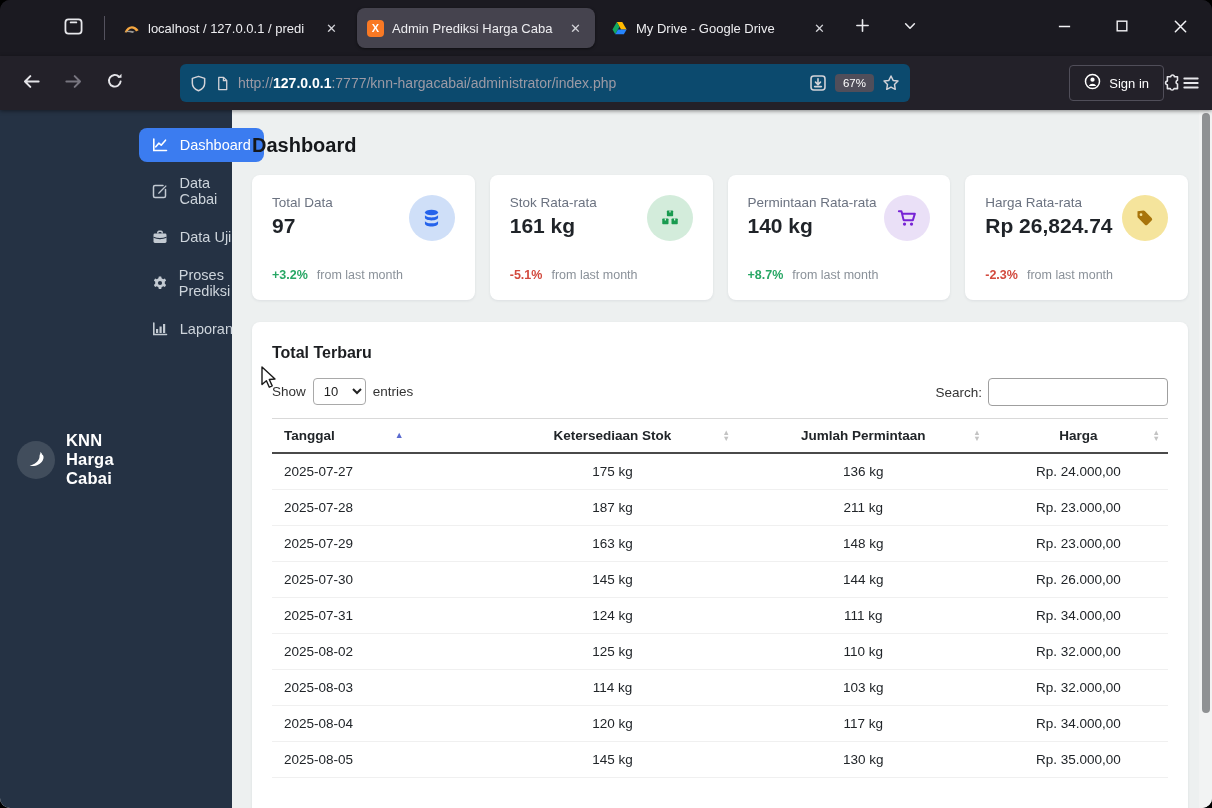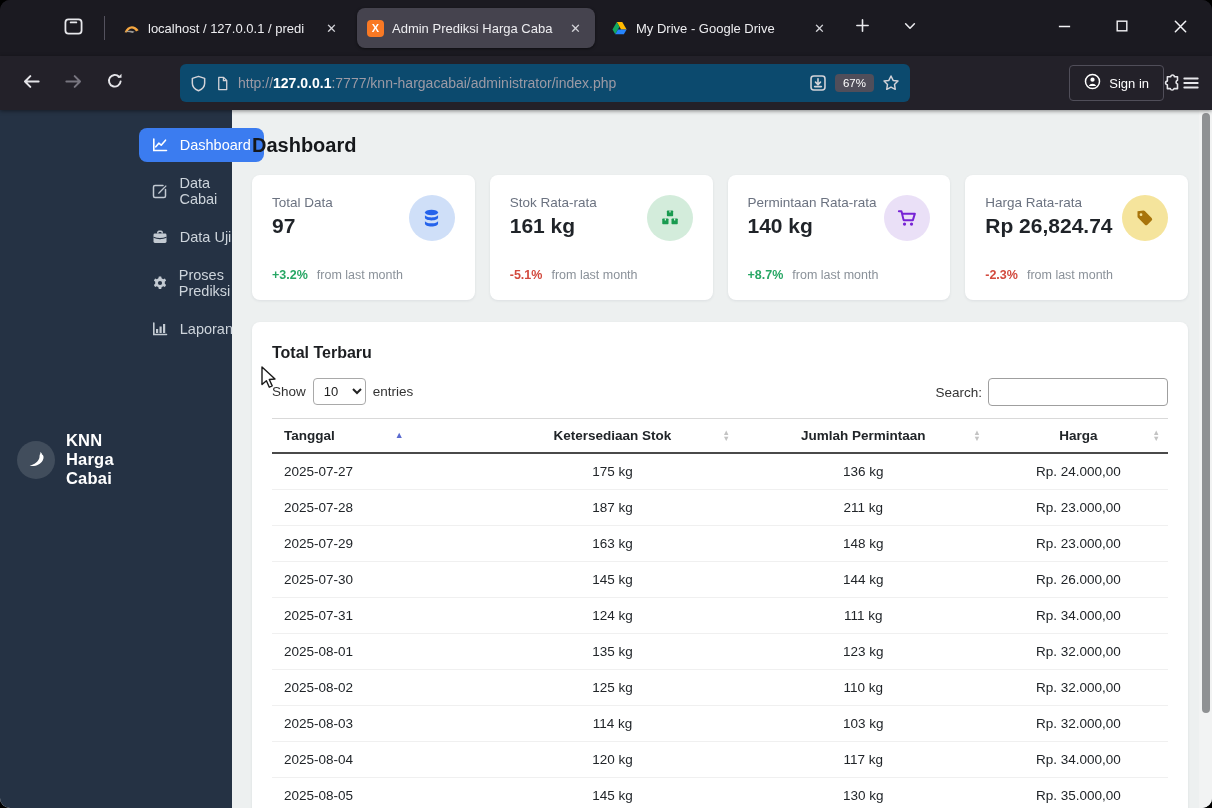--- a/index.html
+++ b/index.html
@@ -475,26 +475,20 @@
                 <td>Rp. 26.000,00</td>
               </tr>
 
               <tr>
                 <td>2025-07-31</td>
                 <td>124 kg</td>
                 <td>111 kg</td>
                 <td>Rp. 34.000,00</td>
               </tr>
 
-              <tr>
-                <td>2025-08-01</td>
-                <td>135 kg</td>
-                <td>123 kg</td>
-                <td>Rp. 32.000,00</td>
-              </tr>
 
               <tr>
                 <td>2025-08-02</td>
                 <td>125 kg</td>
                 <td>110 kg</td>
                 <td>Rp. 32.000,00</td>
               </tr>
 
               <tr>
                 <td>2025-08-03</td>

